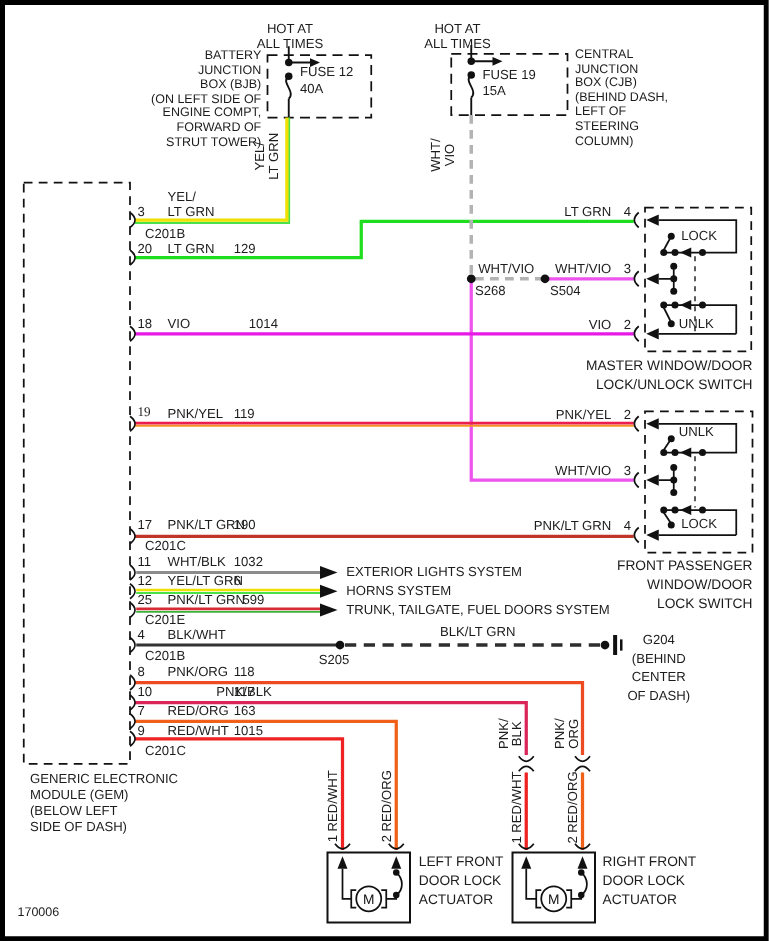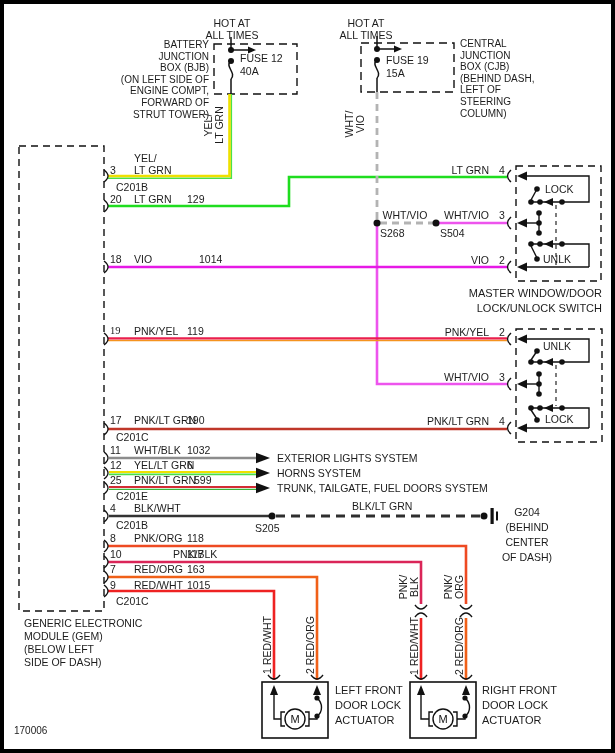--- a/index.html
+++ b/index.html
@@ -393,20 +393,23 @@
 LOCK/UNLOCK SWITCH</div>
 
   <div class="lbl rgt" style="left:425px;top:322px;width:60px;">PNK/YEL</div>
   <div class="lbl" style="left:495px;top:322px;">2</div>
   <div class="lbl rgt" style="left:425px;top:367px;width:60px;">WHT/VIO</div>
   <div class="lbl" style="left:495px;top:367px;">3</div>
   <div class="lbl rgt" style="left:413px;top:411px;width:72px;">PNK/LT GRN</div>
   <div class="lbl" style="left:495px;top:411px;">4</div>
   <div class="lbl" style="left:539px;top:336px;">UNLK</div>
   <div class="lbl" style="left:541px;top:409px;">LOCK</div>
+  <div class="lbl md rgt" style="left:440px;top:442px;width:158px;">FRONT PASSENGER
+WINDOW/DOOR
+LOCK SWITCH</div>
 
   <div class="lbl" style="left:273px;top:448px;">EXTERIOR LIGHTS SYSTEM</div>
   <div class="lbl" style="left:273px;top:463px;">HORNS SYSTEM</div>
   <div class="lbl" style="left:273px;top:478px;">TRUNK, TAILGATE, FUEL DOORS SYSTEM</div>
 
   <div class="lbl" style="left:303px;top:496px;padding-left:45px;">BLK/LT GRN</div>
   <div class="lbl" style="left:251px;top:518px;">S205</div>
   <div class="lbl ctr" style="left:494px;top:501px;width:58px;line-height:15px;">G204
 (BEHIND
 CENTER

